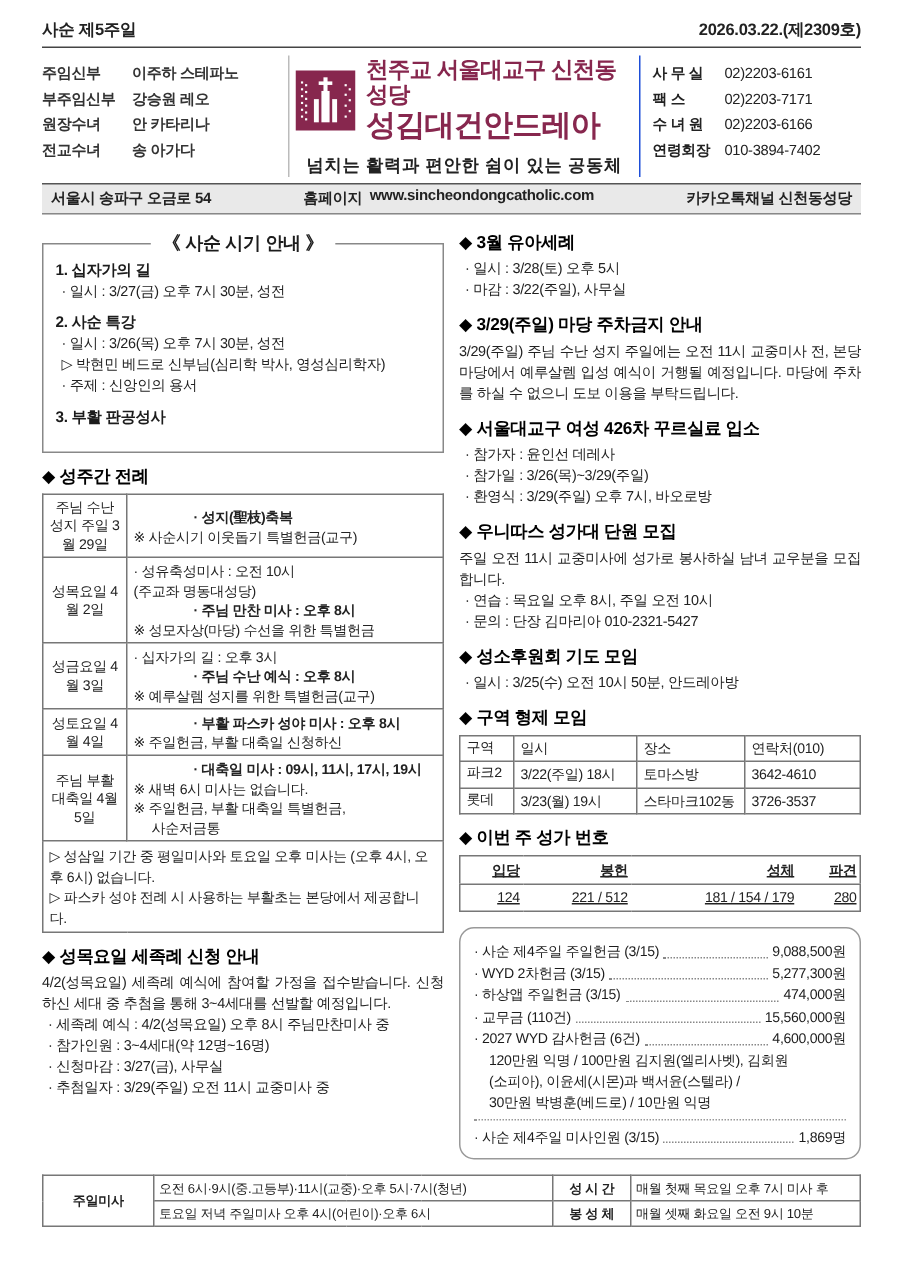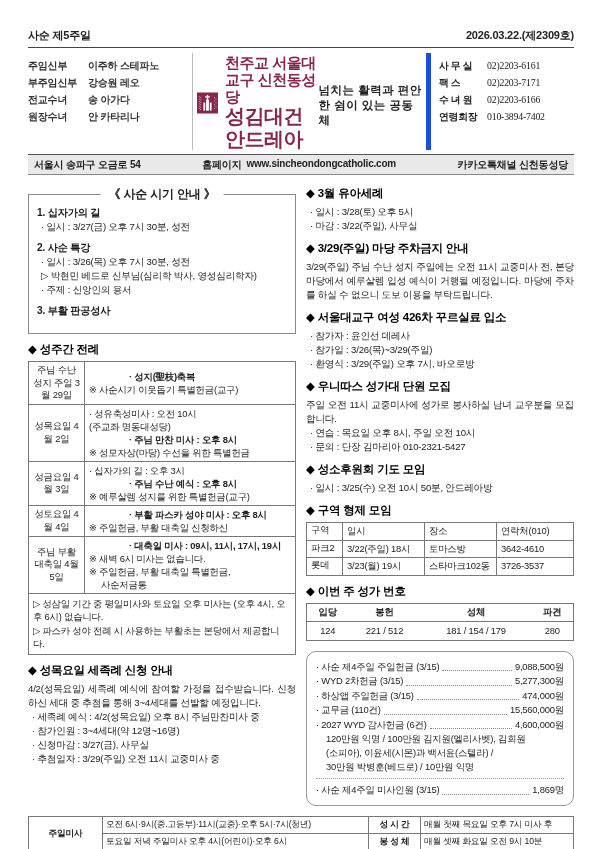--- a/index.html
+++ b/index.html
@@ -2,36 +2,36 @@
 <html><head>
 <meta charset="utf-8">
 <style>
   * { margin:0; padding:0; box-sizing:border-box; }
   html,body { background:#fff; }
   body {
     width:600px; height:849px; overflow:hidden;
     font-family:"Liberation Sans","DejaVu Sans",sans-serif;
     color:#1c1c1c; letter-spacing:-0.2px;
   }
-  .page { width:600px; height:849px; padding:28px 26px 10px 28px; position:relative; }
+  .page { width:600px; height:849px; padding:12px 26px 10px 28px; position:relative; }
 
   
   .titlebar { display:flex; justify-content:space-between; font-size:11px; font-weight:bold; color:#222; }
   .rule { border-top:1.5px solid #444; margin:4px 0 0; }
   .header-main { display:flex; align-items:stretch; margin-top:5px; }
   .staff { width:165px; padding-top:4px; border-right:1px solid #bbb; }
   .staff-row { display:flex; font-size:10px; font-weight:bold; color:#333; line-height:17px; }
   .staff-row .role { width:60px; }
-  .hcenter { flex:1; display:flex; flex-direction:row; align-items:center; padding:0 4px; }
+  .hcenter { flex:1; display:flex; flex-direction:column; align-items:center; padding:0 4px; }
   .logo-row { display:flex; align-items:center; gap:7px; margin-top:2px; }
   .brandname { color:#87274e; font-weight:bold; line-height:1.12; letter-spacing:-0.5px; }
   .brandname .l1 { font-size:15px; }
   .brandname .l2 { font-size:20px; }
   .slogan { font-size:11.5px; font-weight:bold; color:#222; margin-top:8px; letter-spacing:0.5px; }
-  .contacts { width:148px; padding:4px 0 0 8px; border-left:5px solid #1d4ed8;font-family:Liberation Serif, serif; }
+  .contacts { width:148px; padding:4px 0 0 8px; border-left:1px solid #1d4ed8; }
   .contact-row { display:flex; font-size:9.8px; line-height:17px; color:#222; }
   .contact-row .clabel { width:48px; font-weight:bold; }
   .addressbar {
     margin-top:4px; background:#e9e9e9; border-top:1.5px solid #555; border-bottom:1.5px solid #888;
     display:flex; justify-content:space-between; align-items:center;
     font-size:10px; font-weight:bold; color:#222; padding:3px 6px; height:21px;
   }
   .addressbar .mid { display:flex; gap:5px; }
 
   
@@ -62,21 +62,21 @@
   .hw-table .det div { line-height:13px; font-size:9.4px; }
   .hw-note td { padding:3px 4px; }
   .hw-note div { font-size:9.4px; line-height:13.5px; }
 
   .dist-table td { padding:2px 4px; }
   .dist-table td:nth-child(1){ width:36px;font-family:Liberation Mono, monospace; }
   .dist-table td:nth-child(2){ width:82px; }
   .dist-table td:nth-child(3){ width:72px; }
 
   .hymn-table { border:1px solid #777; }
-  .hymn-table td { border:none; text-align:center; padding:2.5px 2px; }
+  .hymn-table td { border:none; text-align:right; padding:2.5px 2px;text-decoration:underline; }
   .hymn-table tr:first-child td { border-bottom:1px solid #777; font-weight:bold; }
 
   
   .offer-box { border:1.5px solid #999; border-radius:10px; padding:8px 9px 7px; margin-top:10px; }
   .offer-title { text-align:center; font-size:11.5px; font-weight:bold; margin-bottom:6px; }
   .offer-row { display:flex; align-items:flex-end; font-size:9.4px; line-height:14.5px; }
   .offer-row .dots { flex:1; border-bottom:1.5px dotted #888; margin:0 3px 3px; min-width:8px; }
   .offer-row .val { white-space:nowrap; }
   .offer-detail { font-size:9.4px; line-height:14px; padding-left:10px; }
   .offer-div { border-top:1.5px dotted #999; margin:4px 0 4px; }
@@ -101,26 +101,26 @@
     <div class="staff">
       <div class="staff-row">
         <span class="role">주임신부</span>
         <span>이주하 스테파노</span>
       </div>
       <div class="staff-row">
         <span class="role">부주임신부</span>
         <span>강승원 레오</span>
       </div>
       <div class="staff-row">
+        <span class="role">원장수녀</span>
+        <span>안 카타리나</span>
+      </div>
+      <div class="staff-row">
         <span class="role">전교수녀</span>
         <span>송 아가다</span>
-      </div>
-      <div class="staff-row">
-        <span class="role">원장수녀</span>
-        <span>안 카타리나</span>
       </div>
     </div>
 
     <div class="hcenter">
       <div class="logo-row">
         <svg width="44" height="44" viewBox="0 0 44 44">
           <rect width="44" height="44" fill="#87274e"></rect>
           <g fill="#ffffff">
             <rect x="20.5" y="5" width="3" height="11"></rect>
             <rect x="17" y="8" width="10" height="2.6"></rect>

